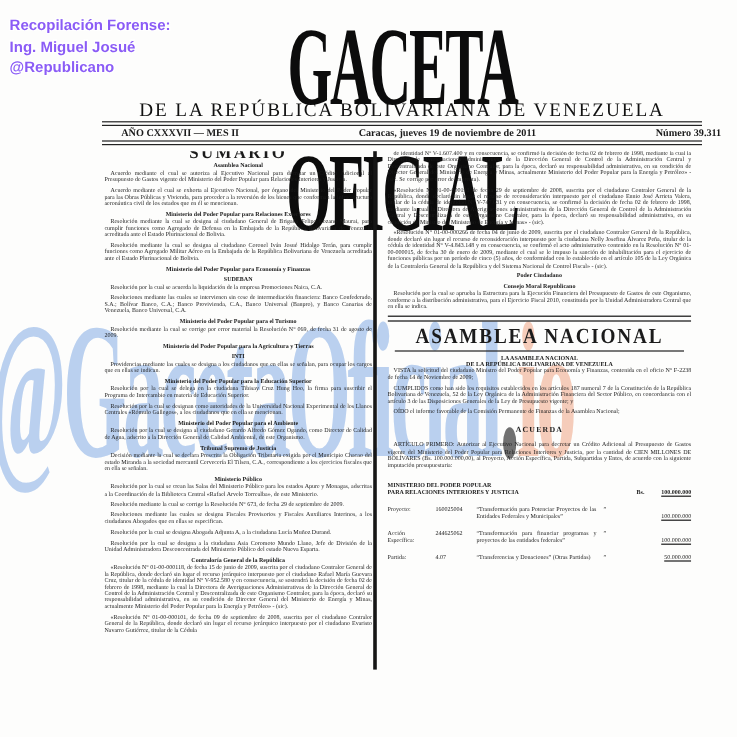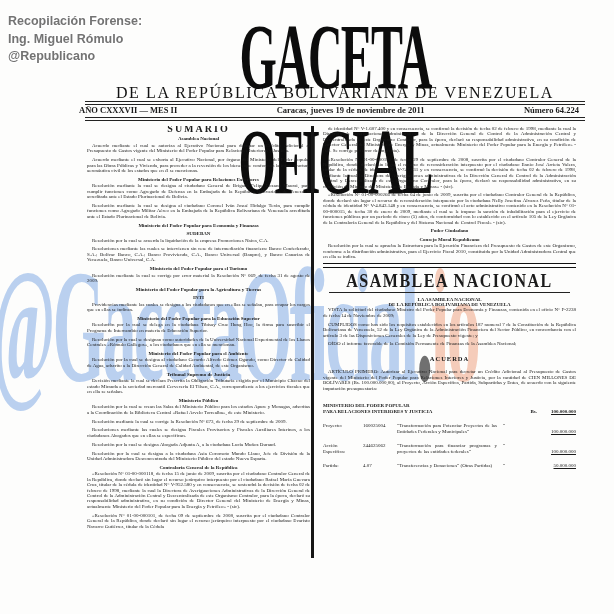--- a/index.html
+++ b/index.html
@@ -11,32 +11,32 @@
       transform:scale(0.40,0.95);transform-origin:0 0;pointer-events:none;}
   
   .page{position:absolute;inset:0;z-index:2;}
   .logo-wrap{position:absolute;left:85px;top:4px;width:500px;text-align:center;}
   .logo{display:inline-block;font:bold 80px "Liberation Serif",serif;letter-spacing:-3px;
         transform:scale(0.60,1.16);transform-origin:center top;color:#0c0c0c;}
   .subtitle{position:absolute;left:85px;top:84px;width:500px;text-align:center;
             font:16px "Liberation Serif",serif;letter-spacing:1.6px;color:#111;}
   .rule-a{position:absolute;left:85px;top:101px;width:500px;height:2px;
           border-top:1px solid #222;border-bottom:1px solid #222;}
-  .dateline{position:absolute;left:79px;top:105px;width:500px;display:flex;
+  .dateline{position:absolute;left:101px;top:105px;width:500px;display:flex;
             justify-content:space-between;align-items:center;
             font:bold 8.5px "Liberation Serif",serif;}
   .rule-b{position:absolute;left:85px;top:117px;width:500px;height:2px;
           border-top:1px solid #222;border-bottom:1px solid #222;}
   .divider{position:absolute;left:311px;top:126px;width:2.5px;height:432px;background:#161616;}
   
   .colL{position:absolute;left:87px;top:126px;width:223px;height:436px;overflow:hidden;
         font-size:5px;line-height:5.4px;}
   .colR{position:absolute;left:323px;top:126px;width:253px;height:460px;overflow:hidden;
         font-size:5px;line-height:5.4px;}
-  .sum-title{text-align:center;font-weight:bold;font-size:10px;letter-spacing:2px;margin:0 0 5px;}
+  .sum-title{text-align:center;font-weight:bold;font-size:14px;letter-spacing:2px;margin:0 0 5px;}
   .b-h{font-weight:bold;text-align:center;margin:3px 0 1px;}
   .b-hc{font-weight:bold;text-align:center;margin:0;}
   .b-hc2{font-weight:bold;text-align:center;font-size:6.5px;letter-spacing:1px;margin:9px 0 8px;}
   .b-p{text-align:justify;margin:0 0 3.5px;text-indent:5px;}
   .b-big{font:bold 16px "Liberation Serif",serif;text-align:center;letter-spacing:1.5px;
          transform:scaleY(1.12);margin:3px 0 2px;}
   .b-rule{border-top:1px solid #222;height:0;margin:2px 6px 4px;}
   .b-ruleheavy{border-top:1.7px solid #111;border-bottom:1.7px solid #111;height:2.2px;margin:4px 0 4px;}
   
   .bt{margin-top:12px;font-size:5px;line-height:5.6px;}
@@ -64,21 +64,21 @@
 <div class="page">
 
   <div class="logo-wrap">
     <span class="logo">GACETA OFICIAL</span>
   </div>
   <div class="subtitle">DE LA REPÚBLICA BOLIVARIANA DE VENEZUELA</div>
   <div class="rule-a"></div>
   <div class="dateline">
     <span>AÑO CXXXVII — MES II</span>
     <span>Caracas, jueves 19 de noviembre de 2011</span>
-    <span>Número 64.224</span>
+    <span>Número 39.311</span>
   </div>
   <div class="rule-b"></div>
 
   <div class="divider"></div>
 
   <div class="colL">
     <div class="sum-title">SUMARIO</div>
     <div id="left-blocks">
         <div class="b-h">Asamblea Nacional</div>
         <div class="b-p">Acuerdo mediante el cual se autoriza al Ejecutivo Nacional para decretar un Crédito Adicional al Presupuesto de Gastos vigente del Ministerio del Poder Popular para Relaciones Interiores y Justicia.</div>
@@ -164,17 +164,17 @@
             <div class="bt-desc">“Transferencias y Donaciones” (Otras Partidas)</div>
             <div class="bt-ditto">”</div>
             <div class="bt-amt u">50.000.000</div>
           </div>
         </div>
     </div>
   </div>
 
 </div>
 
-<div class="forensic" style="color: #737373;">
+<div class="forensic" style="color: #8b5cf6;">
   <div>Recopilación Forense:</div>
-  <div>Ing. Miguel Rómulo</div>
+  <div>Ing. Miguel Josué</div>
   <div>@Republicano</div>
 </div>
 
 </body></html>

